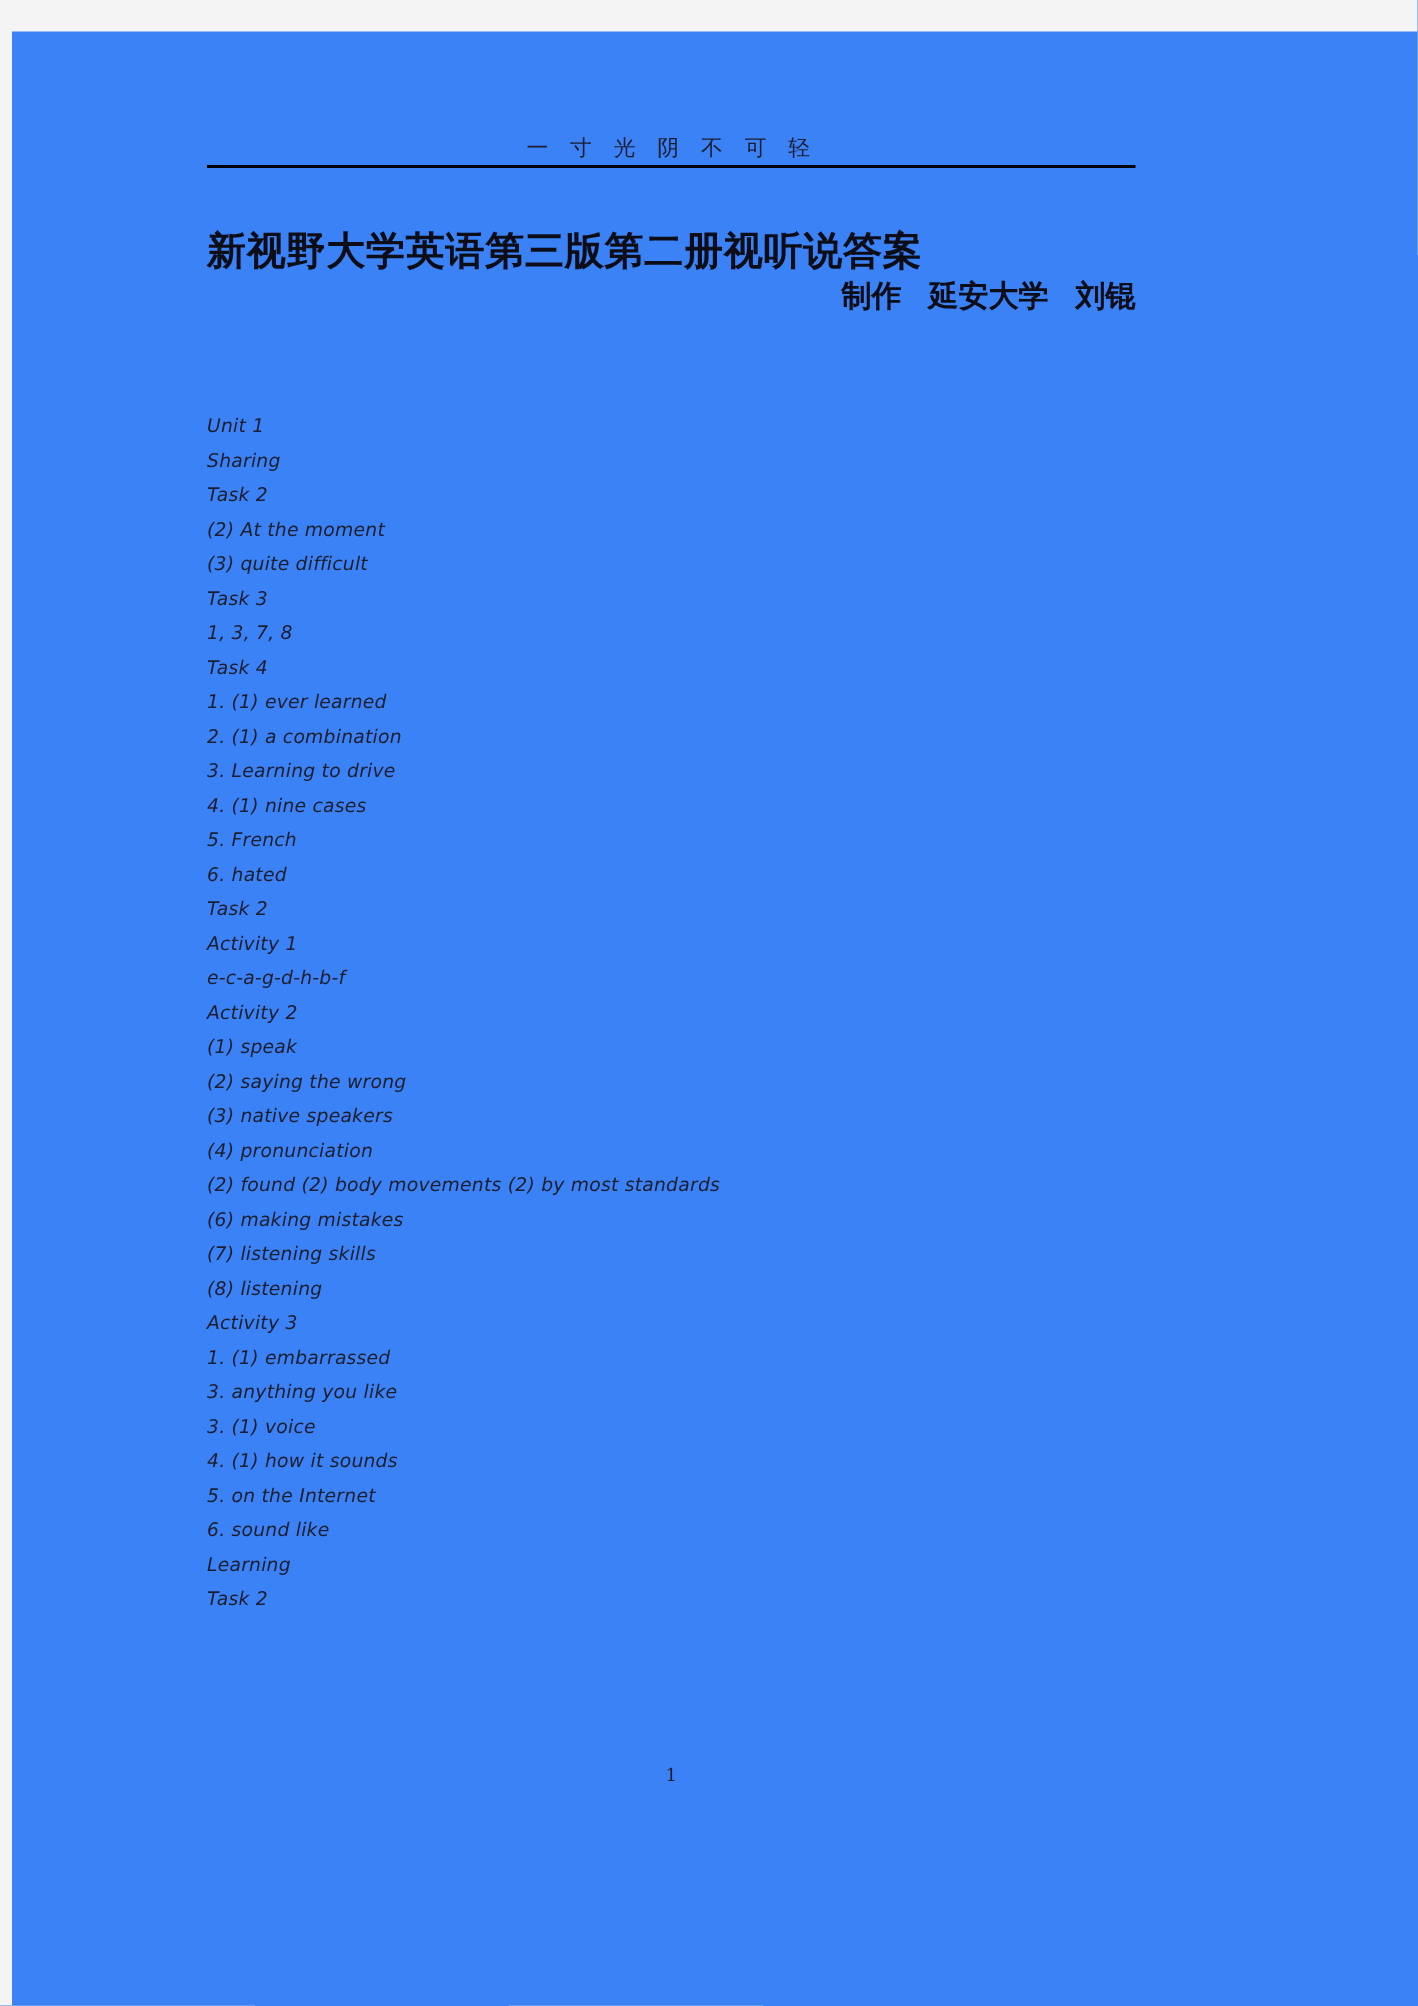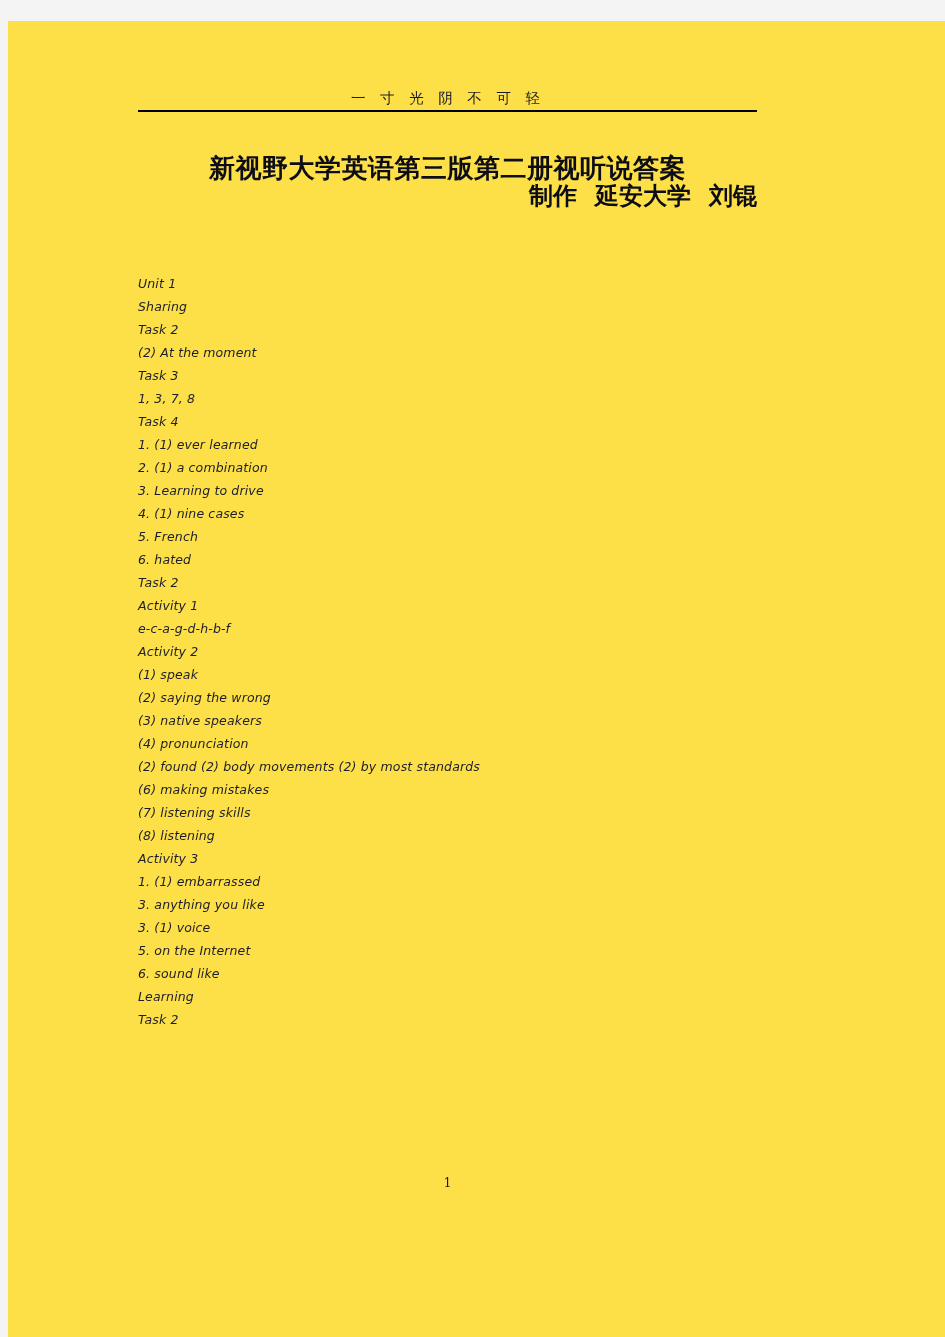--- a/index.html
+++ b/index.html
@@ -13,21 +13,21 @@
     font-family: "Liberation Sans", sans-serif;
     overflow: hidden;
   }
 
   #page {
     position: absolute;
     left: 8px;
     top: 21px;
     width: 937px;
     height: 1316px;
-    background: #fde047;
+    background: #3b82f6;
   }
 
   
   .running-header {
     position: absolute;
     left: 130px;
     top: 68px;
     width: 620px;
     text-align: center;
     font-family: "DejaVu Sans", sans-serif;
@@ -45,39 +45,38 @@
     height: 2px;
     background: #000000;
   }
 
   
   .doc-title {
     position: absolute;
     left: 130px;
     top: 112px;
     width: 619px;
-    text-align: center;
     font-family: "DejaVu Serif", serif;
     font-weight: 700;
     font-size: 26px;
     line-height: 36px;
     color: #0d0d17;
     letter-spacing: 0.5px;
     white-space: nowrap;
   }
 
   .doc-byline {
     position: absolute;
     left: 130px;
     top: 162px;
     width: 619px;
     text-align: right;
-    font-family: Liberation Mono, monospace;
+    font-family: Liberation Serif, serif;
     font-weight: 700;
-    font-size: 24px;
+    font-size: 20px;
     line-height: 30px;
     color: #0d0d17;
     white-space: nowrap;
   }
   .doc-byline .gap { display: inline-block; width: 18px; }
 
   
   #body-block {
     position: absolute;
     left: 130px;
@@ -120,20 +119,21 @@
 
   <div class="doc-byline">
     <span>制作</span><span class="gap"></span><span>延安大学</span><span class="gap"></span><span>刘锟</span>
   </div>
 
   <div id="body-block">
       <div class="ans-line">Unit 1</div>
       <div class="ans-line">Sharing</div>
       <div class="ans-line">Task 2</div>
       <div class="ans-line">(2) At the moment</div>
+      <div class="ans-line">(3) quite difficult</div>
       <div class="ans-line">Task 3</div>
       <div class="ans-line">1, 3, 7, 8</div>
       <div class="ans-line">Task 4</div>
       <div class="ans-line">1. (1) ever learned</div>
       <div class="ans-line">2. (1) a combination</div>
       <div class="ans-line">3. Learning to drive</div>
       <div class="ans-line">4. (1) nine cases</div>
       <div class="ans-line">5. French</div>
       <div class="ans-line">6. hated</div>
       <div class="ans-line">Task 2</div>
@@ -145,20 +145,21 @@
       <div class="ans-line">(3) native speakers</div>
       <div class="ans-line">(4) pronunciation</div>
       <div class="ans-line">(2) found (2) body movements (2) by most standards</div>
       <div class="ans-line">(6) making mistakes</div>
       <div class="ans-line">(7) listening skills</div>
       <div class="ans-line">(8) listening</div>
       <div class="ans-line">Activity 3</div>
       <div class="ans-line">1. (1) embarrassed</div>
       <div class="ans-line">3. anything you like</div>
       <div class="ans-line">3. (1) voice</div>
+      <div class="ans-line">4. (1) how it sounds</div>
       <div class="ans-line">5. on the Internet</div>
       <div class="ans-line">6. sound like</div>
       <div class="ans-line">Learning</div>
       <div class="ans-line">Task 2</div>
     </div>
 
   <div class="page-number">1</div>
 
 </div>
 

